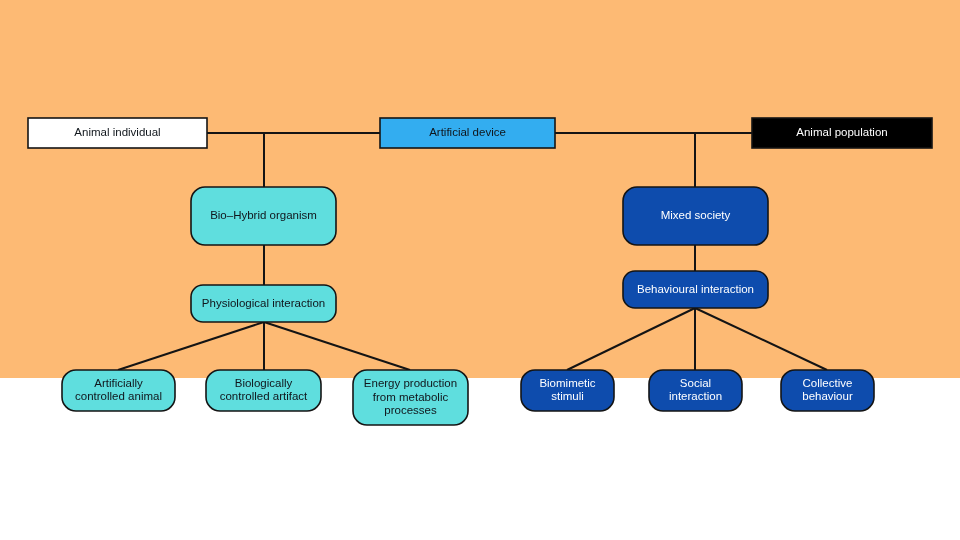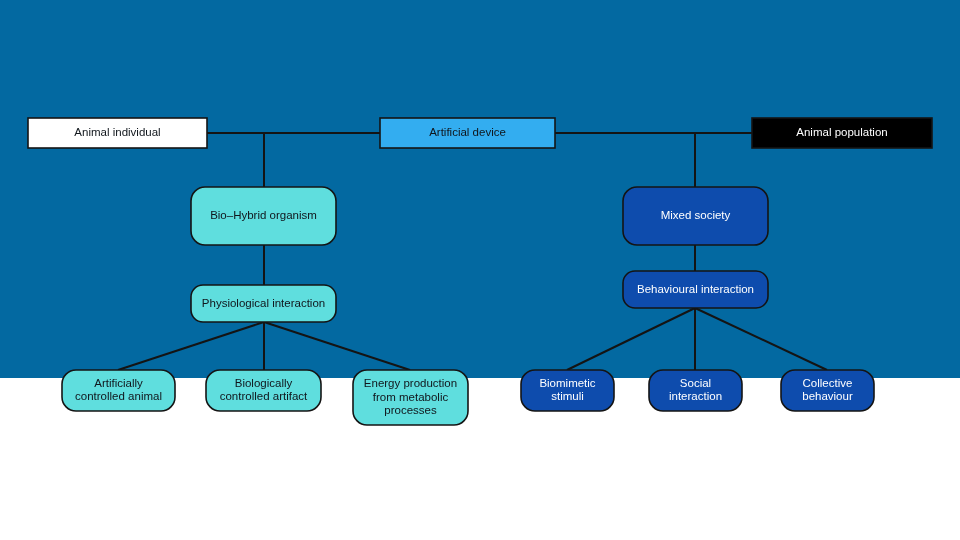--- a/index.html
+++ b/index.html
@@ -10,21 +10,21 @@
   body {
     width: 960px;
     height: 540px;
     overflow: hidden;
     font-family: "Liberation Sans", sans-serif;
   }
   #diagram-root {
     position: relative;
     width: 960px;
     height: 378px;
-    background: #0369a1;
+    background: #fdba74;
   }
   svg#diagram-canvas {
     display: block;
     width: 960px;
     height: 540px;
   }
   .node-label {
     font-family: "Liberation Sans", sans-serif;
     font-size: 11.5px;
     text-anchor: middle;

